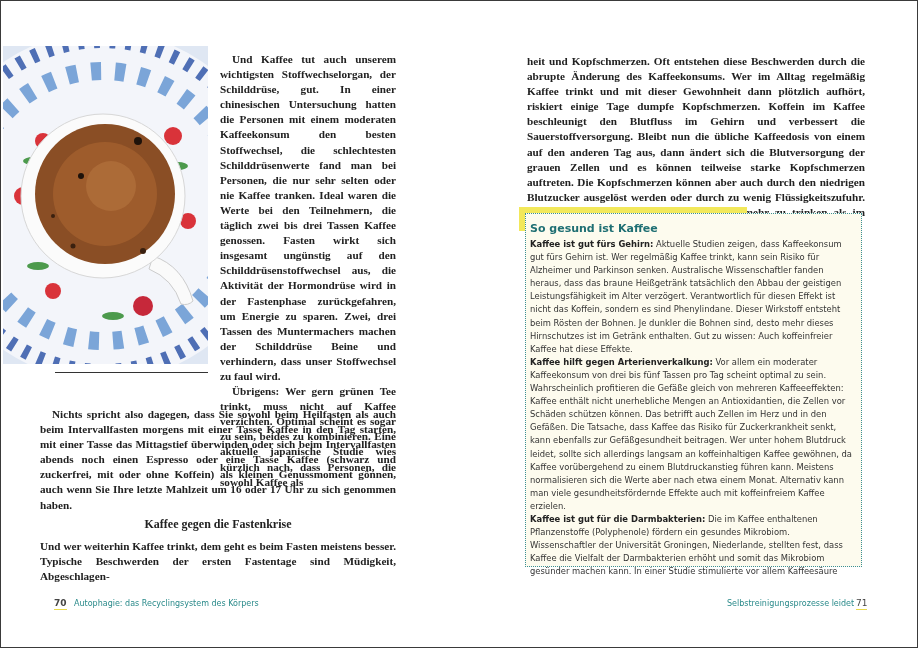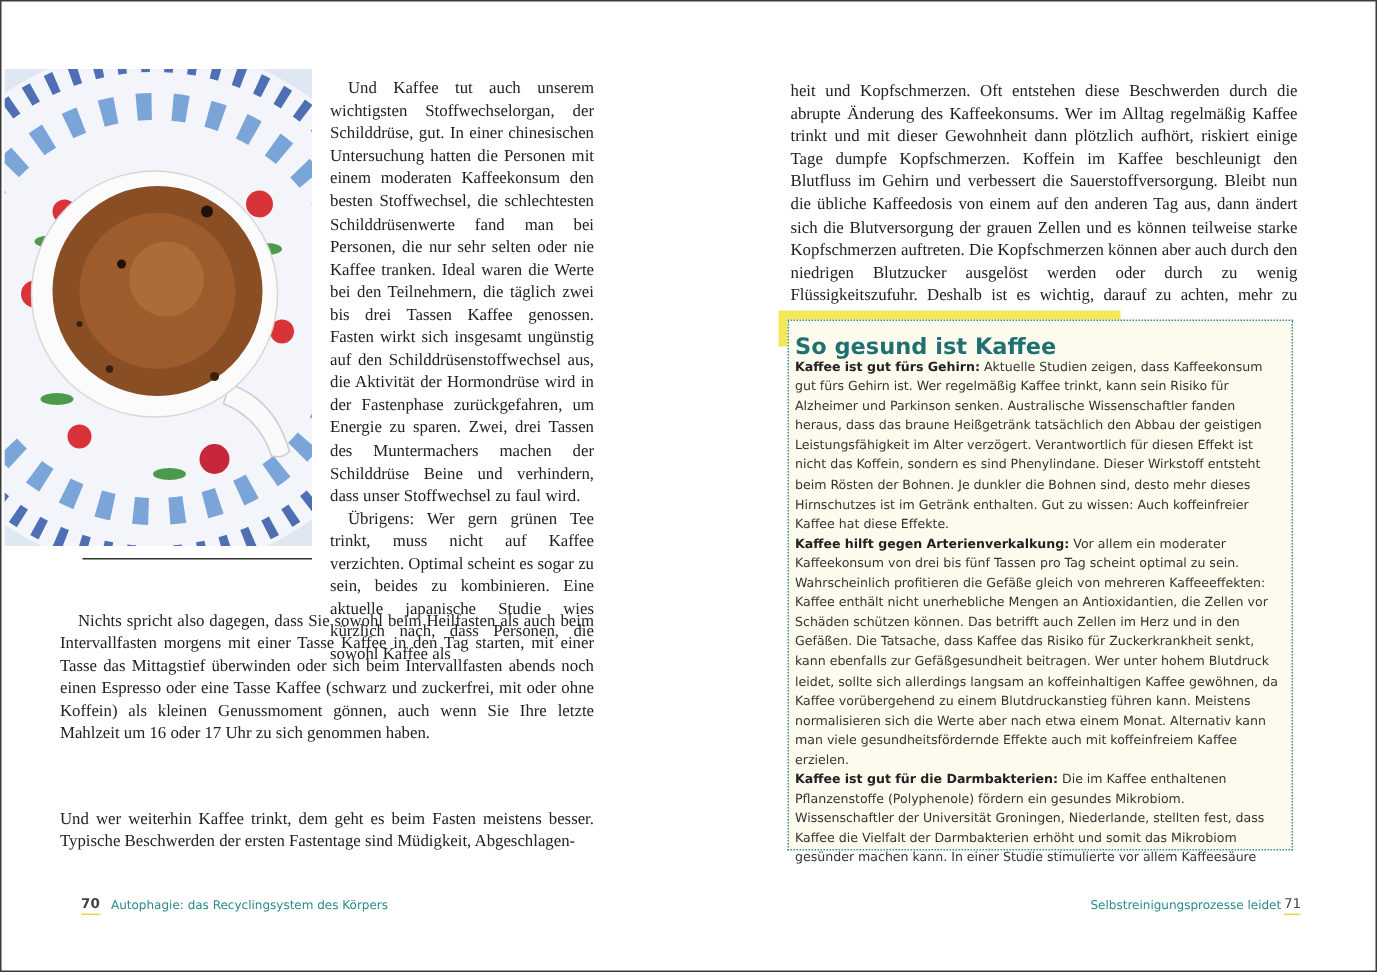--- a/index.html
+++ b/index.html
@@ -11,40 +11,40 @@
   .page-right { left:459px; width:459px; }
 
   .photo { position:absolute; left:3px; top:46px; width:205px; height:318px; overflow:hidden;
            background:#e9eef6; }
   .caption-rule { position:absolute; left:55px; top:372px; width:153px; height:1px; background:#333; }
   .caption { position:absolute; left:40px; top:376px; width:168px; text-align:right;
              font-family:"DejaVu Sans", sans-serif; font-size:7px; line-height:10px; color:#333; }
 
   .body-text { font-family:"Liberation Serif", serif; font-size:11.2px; line-height:15.1px; color:#222;
                text-align:justify; hyphens:manual; }
-  .body-text p { margin:0; }
+  .body-text p { margin:0;font-weight:bold; }
   .indent { text-indent:12px; }
 
   .col-narrow { position:absolute; left:220px; top:52px; width:176px; }
   .col-wide { position:absolute; left:40px; top:407px; width:356px; }
   .heading { position:absolute; left:40px; top:517px; width:356px; text-align:center;
              font-family:"Liberation Serif", serif; font-weight:bold; font-size:12px; color:#222; }
   .col-after { position:absolute; left:40px; top:539px; width:356px; }
 
   .col-right { position:absolute; left:527px; top:54px; width:338px; }
 
   .folio { position:absolute; top:599px; font-family:"DejaVu Sans", sans-serif; font-size:8px; color:#2a8a8a; }
   .folio-num { position:absolute; top:598px; font-family:"DejaVu Sans", sans-serif; font-size:9px; color:#444;
                border-bottom:1px solid #e9d94a; padding-bottom:1px; }
 
   .box-yellow { position:absolute; left:519px; top:207px; width:228px; height:24px; background:#f2e85a; }
   .box { position:absolute; left:525px; top:213px; width:337px; height:354px; background:#fdfbee;
          border:1.5px dotted #3a8f95; box-sizing:border-box; }
   .box-title { position:absolute; left:530px; top:222px; font-family:"DejaVu Sans", sans-serif;
-               font-weight:bold; font-size:15px; color:#1f6f73; }
+               font-weight:bold; font-size:11px; color:#1f6f73; }
   .box-text { position:absolute; left:530px; top:238px; width:324px; font-family:"DejaVu Sans", sans-serif;
               font-size:8.4px; line-height:13.1px; color:#333; }
   .box-text p { margin:0; }
   .box-text b { color:#222; }
 </style>
 </head>
 <body>
 
 <div class="frame"></div>
 
@@ -81,20 +81,21 @@
 
   <div class="col-narrow body-text">
     <p class="indent">Und Kaffee tut auch unserem wichtigsten Stoffwechselorgan, der Schilddrüse, gut. In einer chinesischen Untersuchung hatten die Personen mit einem moderaten Kaffeekonsum den besten Stoffwechsel, die schlechtesten Schilddrüsenwerte fand man bei Personen, die nur sehr selten oder nie Kaffee tranken. Ideal waren die Werte bei den Teilnehmern, die täglich zwei bis drei Tassen Kaffee genossen. Fasten wirkt sich insgesamt ungünstig auf den Schilddrüsenstoffwechsel aus, die Aktivität der Hormondrüse wird in der Fastenphase zurückgefahren, um Energie zu sparen. Zwei, drei Tassen des Muntermachers machen der Schilddrüse Beine und verhindern, dass unser Stoffwechsel zu faul wird.</p>
     <p class="indent">Übrigens: Wer gern grünen Tee trinkt, muss nicht auf Kaffee verzichten. Optimal scheint es sogar zu sein, beides zu kombinieren. Eine aktuelle japanische Studie wies kürzlich nach, dass Personen, die sowohl Kaffee als</p>
   </div>
 
   <div class="col-wide body-text">
     <p class="indent">Nichts spricht also dagegen, dass Sie sowohl beim Heilfasten als auch beim Intervallfasten morgens mit einer Tasse Kaffee in den Tag starten, mit einer Tasse das Mittagstief überwinden oder sich beim Intervallfasten abends noch einen Espresso oder eine Tasse Kaffee (schwarz und zuckerfrei, mit oder ohne Koffein) als kleinen Genussmoment gönnen, auch wenn Sie Ihre letzte Mahlzeit um 16 oder 17 Uhr zu sich genommen haben.</p>
   </div>
 
+  <div class="heading">Kaffee gegen die Fastenkrise</div>
 
   <div class="col-after body-text">
     <p>Und wer weiterhin Kaffee trinkt, dem geht es beim Fasten meistens besser. Typische Beschwerden der ersten Fastentage sind Müdigkeit, Abgeschlagen-</p>
   </div>
 
   <span class="folio-num" style="left:54px;font-weight:bold;">70</span>
   <span class="folio" style="left:74px;">Autophagie: das Recyclingsystem des Körpers</span>
 </div>
 
 <div class="page page-right"></div>

